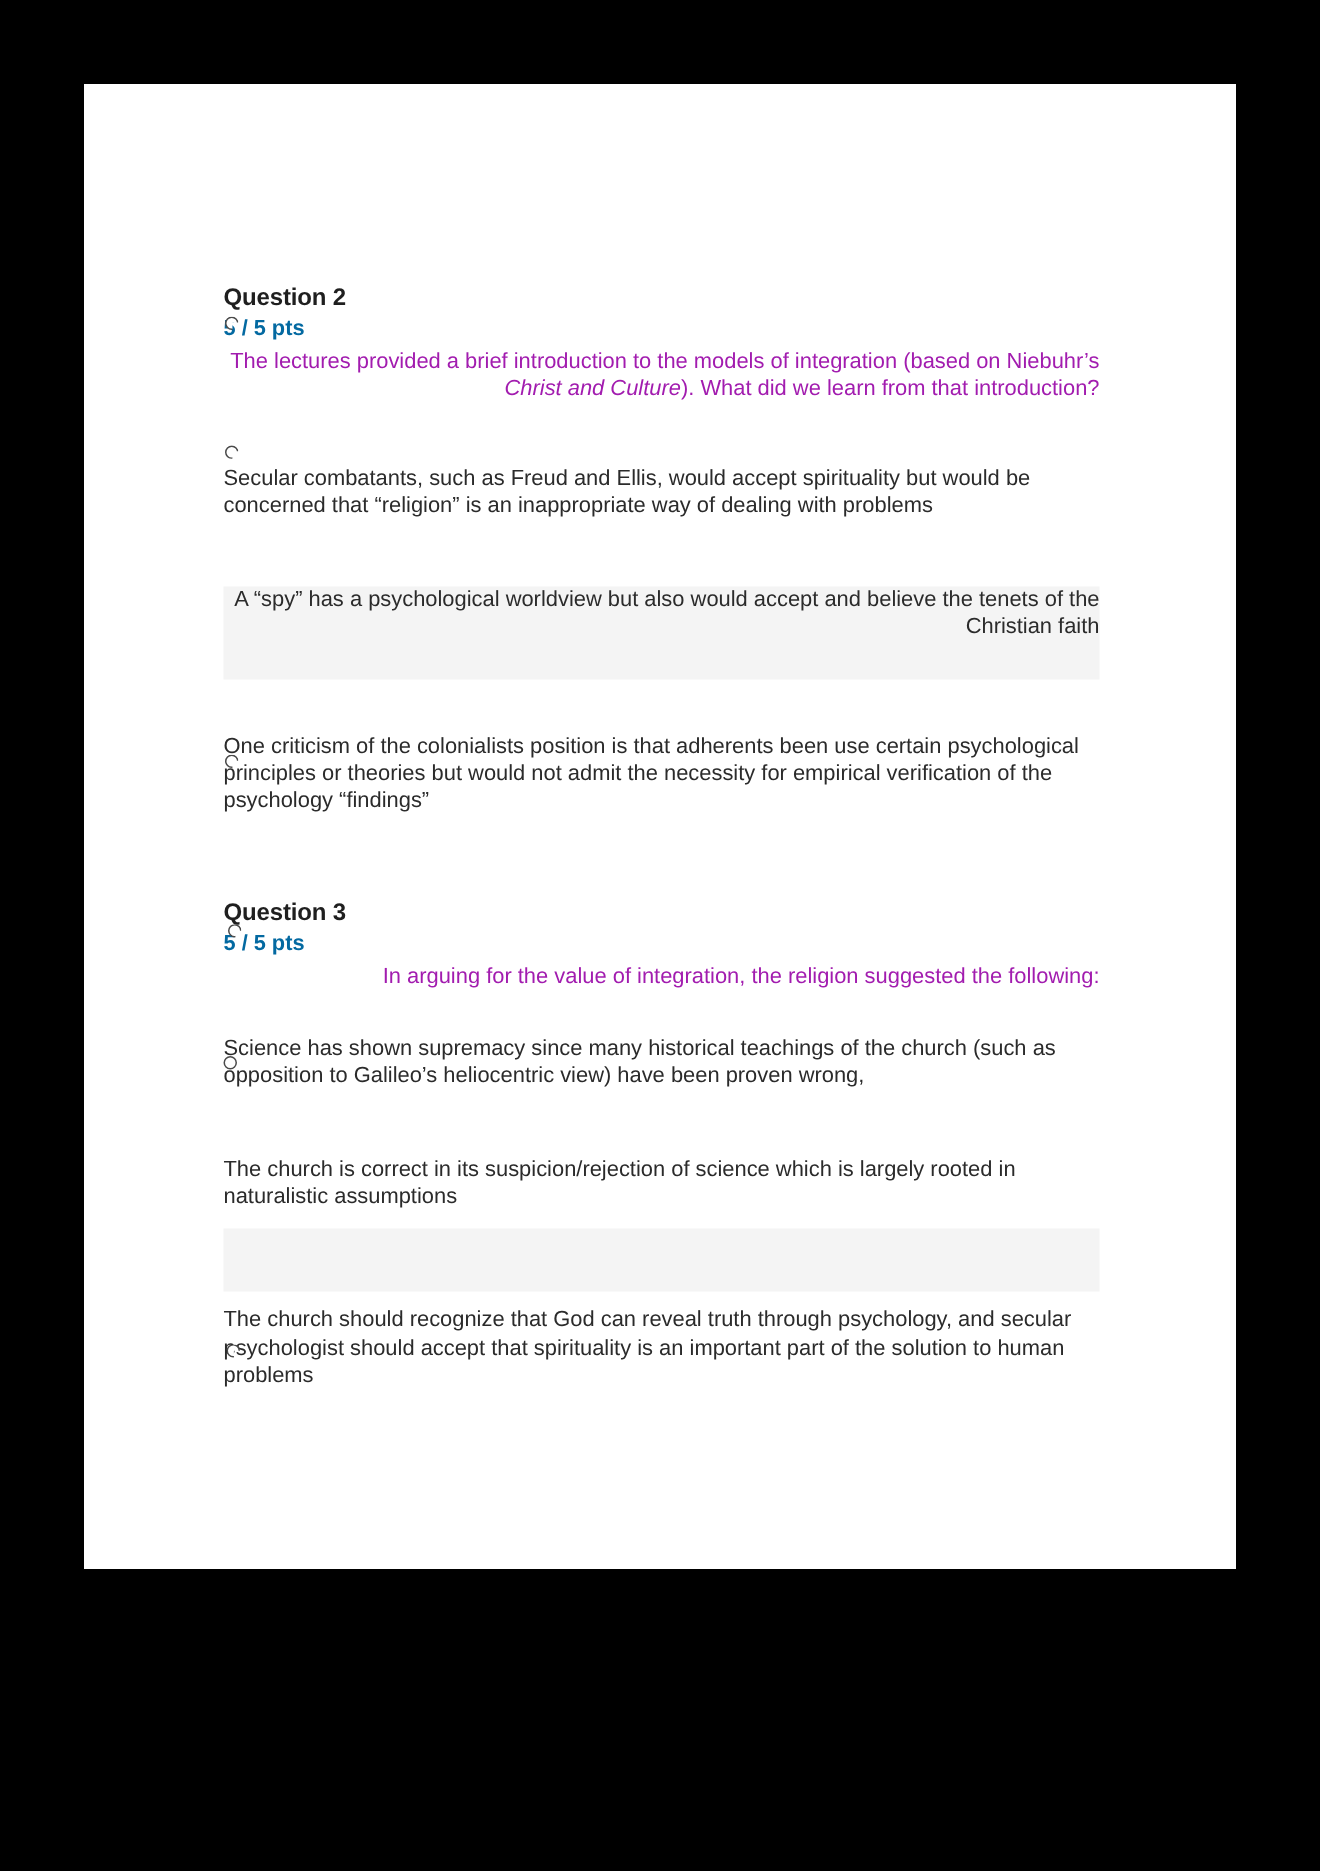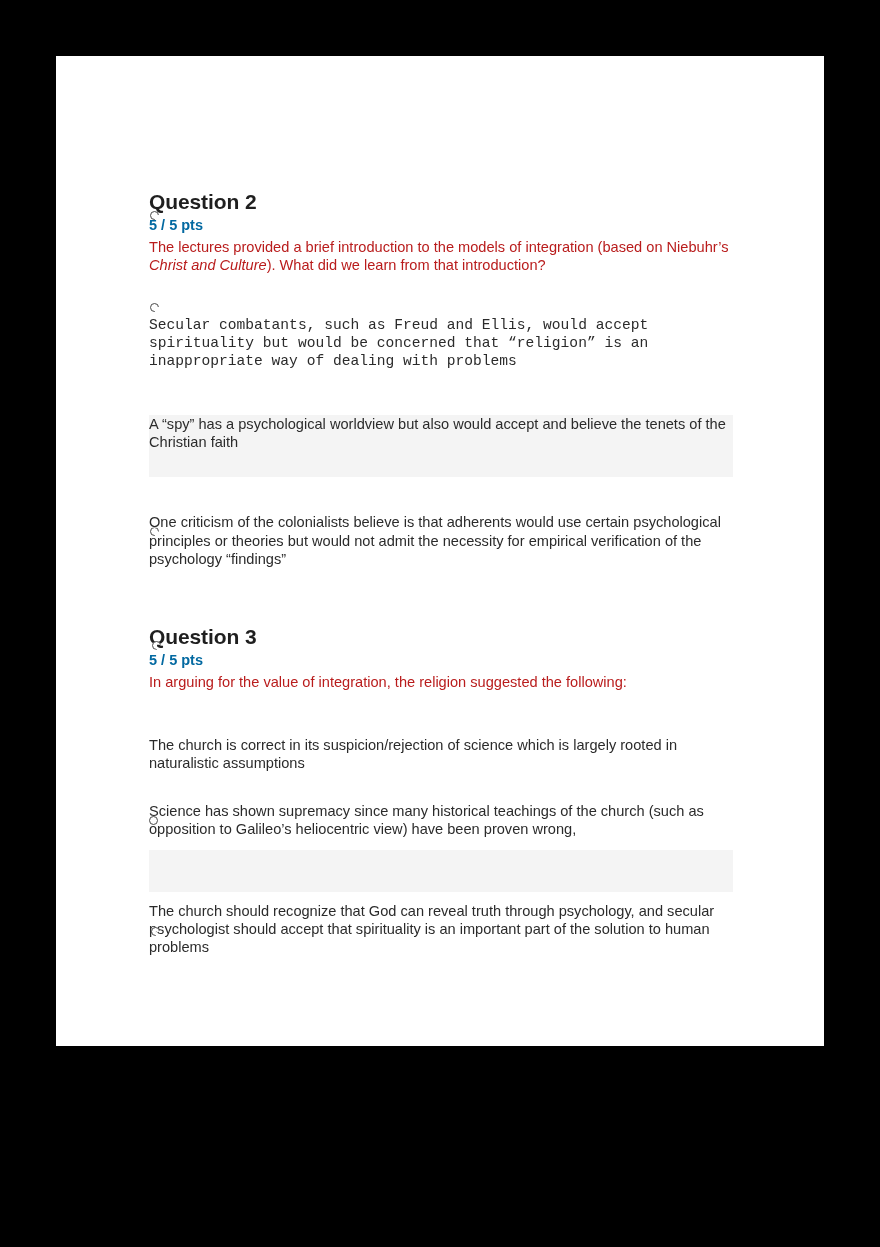--- a/index.html
+++ b/index.html
@@ -28,39 +28,40 @@
     position: absolute;
     left: 93px;   
     top: 133px;   
     width: 584px; 
   }
 
   
   .question-block { position: relative; }
 
   .question-title {
-    font-size: 21px;
+    font-size: 16px;
     font-weight: bold;
     color: #1f1f1f;
     letter-spacing: -0.1px;
     line-height: 1.25;
     margin: 0 0 1px 0;
   }
   .question-points {
     font-size: 14.5px;
     font-weight: bold;
     color: #0369a1;
     line-height: 1.35;
     margin: 0 0 2px 0;
   }
   .question-text {
     font-size: 14.6px;
-    color: #b91c1c;
+    color: #a21caf;
     line-height: 1.24;
     margin: 0;
+    text-align: right;
   }
   .question-text em { font-style: italic; }
 
   
   .answer-list { margin: 0; padding: 0; list-style: none; }
   .answer-option {
     position: relative;
     font-size: 14.6px;
     color: #2b2b2b;
     line-height: 1.24;
@@ -98,53 +99,53 @@
   <div class="content">
 
     <div class="question-block" style="margin-bottom:0;">
       <span class="radio-artifact" style="left:1px; top:22px;"></span>
       <h2 class="question-title">Question 2</h2>
       <div class="question-points">5 / 5 pts</div>
       <p class="question-text"><span>The lectures provided a brief introduction to the models of integration (based on Niebuhr’s </span><em>Christ and Culture</em><span>). What did we learn from that introduction?</span></p>
 
       <ul class="answer-list">
 
-        <li class="answer-option" style="margin-top:42px;font-family:Liberation Mono, monospace;">
+        <li class="answer-option" style="margin-top:42px;">
           <span class="radio-artifact" style="left:1px; top:-13px;"></span>
           <span class="answer-text">Secular combatants, such as Freud and Ellis, would accept spirituality but would be concerned that “religion” is an inappropriate way of dealing with problems</span>
         </li>
 
-        <li class="answer-option selected" style="margin-top:45px; padding-bottom:26px;">
+        <li class="answer-option selected" style="margin-top:45px; padding-bottom:26px;text-align:right;">
           <span class="answer-text">A “spy” has a psychological worldview but also would accept and believe the tenets of the Christian faith</span>
         </li>
 
         <li class="answer-option" style="margin-top:36px;">
           <span class="radio-artifact" style="left:1px; top:14px;"></span>
-          <span class="answer-text">One criticism of the colonialists believe is that adherents would use certain psychological principles or theories but would not admit the necessity for empirical verification of the psychology “findings”</span>
+          <span class="answer-text">One criticism of the colonialists position is that adherents been use certain psychological principles or theories but would not admit the necessity for empirical verification of the psychology “findings”</span>
         </li>
 
 
       </ul>
     </div>
 
     <div class="question-block" style="margin-top:56px;">
       <span class="radio-artifact" style="left:3px; top:17px;"></span>
       <h2 class="question-title">Question 3</h2>
       <div class="question-points">5 / 5 pts</div>
       <p class="question-text"><span>In arguing for the value of integration, the religion suggested the following:</span><em></em><span></span></p>
 
       <ul class="answer-list">
 
-        <li class="answer-option" style="margin-top:45px;">
-          <span class="answer-text">The church is correct in its suspicion/rejection of science which is largely rooted in naturalistic assumptions</span>
-        </li>
-
         <li class="answer-option" style="margin-top:30px;">
           <span class="radio-artifact plain" style="left:0px; top:14px;"></span>
           <span class="answer-text">Science has shown supremacy since many historical teachings of the church (such as opposition to Galileo’s heliocentric view) have been proven wrong,</span>
+        </li>
+
+        <li class="answer-option" style="margin-top:45px;">
+          <span class="answer-text">The church is correct in its suspicion/rejection of science which is largely rooted in naturalistic assumptions</span>
         </li>
 
         <li class="answer-spacer" style="height:42px; margin-top:12px;"></li>
 
         <li class="answer-option" style="margin-top:10px;">
           <span class="radio-artifact" style="left:2px; top:25px;"></span>
           <span class="answer-text">The church should recognize that God can reveal truth through psychology, and secular psychologist should accept that spirituality is an important part of the solution to human problems</span>
         </li>
 
       </ul>

